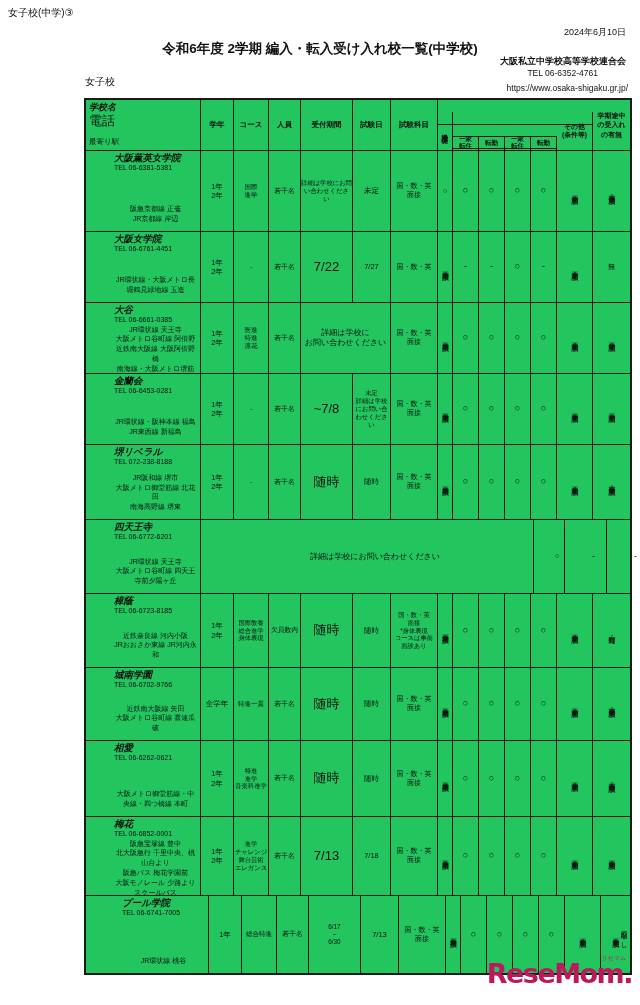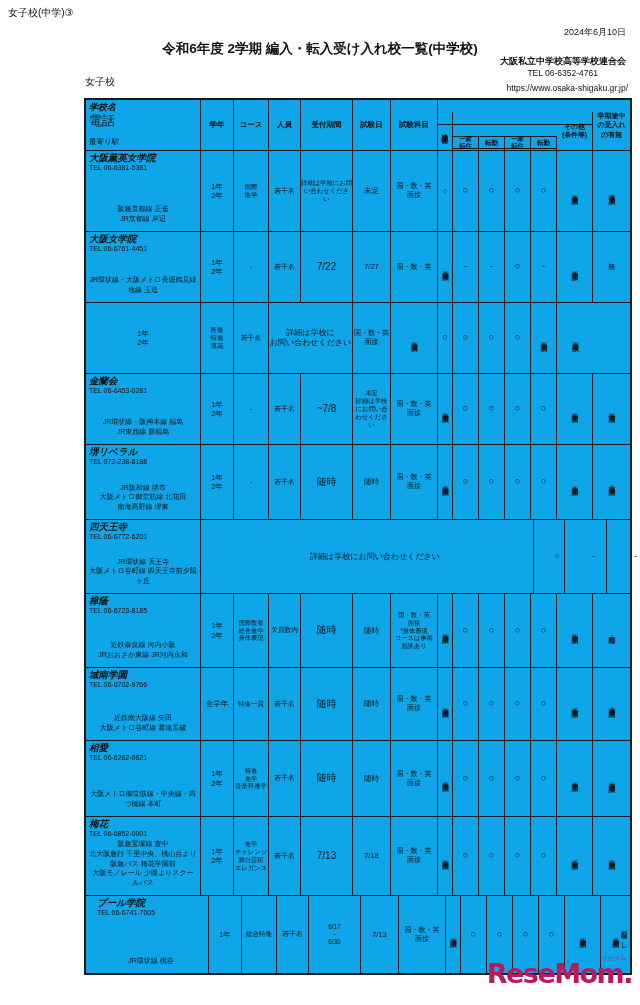--- a/index.html
+++ b/index.html
@@ -12,21 +12,21 @@
   #doc-date{right:14px;top:26px;font-size:9px;}
   #doc-title{left:0;right:0;top:40px;text-align:center;font-size:13.5px;font-weight:bold;}
   #doc-org{right:14px;top:55px;font-size:9px;font-weight:bold;}
   #doc-tel{right:42px;top:68px;font-size:8.5px;}
   #doc-url{right:12px;top:83px;font-size:8.5px;}
   #section-label{left:85px;top:75px;font-size:10px;}
 
   
   #table{
     left:84px;top:98px;width:544px;border:2px solid #1a1a1a;box-sizing:content-box;
-    background:#0ea5e9;
+    background:#22c55e;
   }
   .grid14{
     display:grid;
     grid-template-columns:115px 33px 35px 32px 52px 38px 47px 15px 26px 26px 26px 26px 36px 37px;
   }
   #thead{grid-template-rows:12px 12px 12px 14px;border-bottom:1px solid #1a1a1a;height:50px;}
   .cell{
     border-right:1px solid #1a1a1a;box-sizing:border-box;overflow:hidden;
     display:flex;align-items:center;justify-content:center;text-align:center;
     white-space:pre-line;line-height:1.25;
@@ -68,29 +68,29 @@
   #rows .row:nth-child(4){height:70px;}
   #rows .row:nth-child(5){height:74px;}
   #rows .row:nth-child(6){height:73px;gap:16px;}
   #rows .row:nth-child(7){height:73px;}
   #rows .row:nth-child(8){height:72px;}
   #rows .row:nth-child(9){height:75px;}
   #rows .row:nth-child(10){height:78px;}
   #rows .row:nth-child(11){height:77px;}
 
   .school{flex-direction:column;align-items:flex-start;justify-content:flex-start;
-    text-align:left;padding:1px 3px 3px 3px;}
+    text-align:left;padding:1px 3px 3px 3px;margin-left:25px;}
   .school .nm{font-weight:bold;font-style:italic;font-size:9.5px;white-space:nowrap;}
   .school .tel{font-size:7px;}
   .school .st{font-size:7px;text-align:center;align-self:center;margin-top:auto;
     margin-bottom:4px;line-height:1.4;white-space:pre-line;}
   .c-grade{font-size:7.5px;}
   .c-course{font-size:6.5px;}
   .c-cap{font-size:6.8px;}
-  .c-period{font-size:10px;}
+  .c-period{font-size:13px;}
   .c-exam{font-size:7.5px;}
   .c-subj{font-size:7px;}
   .c-merged{font-size:8px;}
   .xs{font-size:6.3px;}
   .mark{font-size:9px;}
   .vcell{font-size:7px;padding:2px 0;}
   .vcell.vert{letter-spacing:0.5px;}
 
   
   #watermark{right:8px;top:958px;color:#be185d;}
@@ -169,20 +169,24 @@
         <div class="cell c-subj">国・数・英</div>
         <div class="cell vcell vert">要事前相談</div>
         <div class="cell mark">-</div>
         <div class="cell mark">-</div>
         <div class="cell mark">○</div>
         <div class="cell mark">-</div>
         <div class="cell vcell vert">要事前相談</div>
         <div class="cell vcell mark last">無</div>
       </div>
       <div class="row grid14">
+        <div class="cell school"><div class="nm">大谷</div><div class="tel">TEL 06-6661-0385</div><div class="st">JR環状線 天王寺
+大阪メトロ谷町線 阿倍野
+近鉄南大阪線 大阪阿倍野橋
+南海線・大阪メトロ堺筋線 天下茶屋</div></div>
         <div class="cell c-grade">1年
 2年</div>
         <div class="cell c-course">医進
 特進
 凛花</div>
         <div class="cell c-cap">若干名</div>
         <div class="cell c-merged" style="grid-column: span 2;">詳細は学校に
 お問い合わせください</div>
         <div class="cell c-subj">国・数・英
 面接</div>

